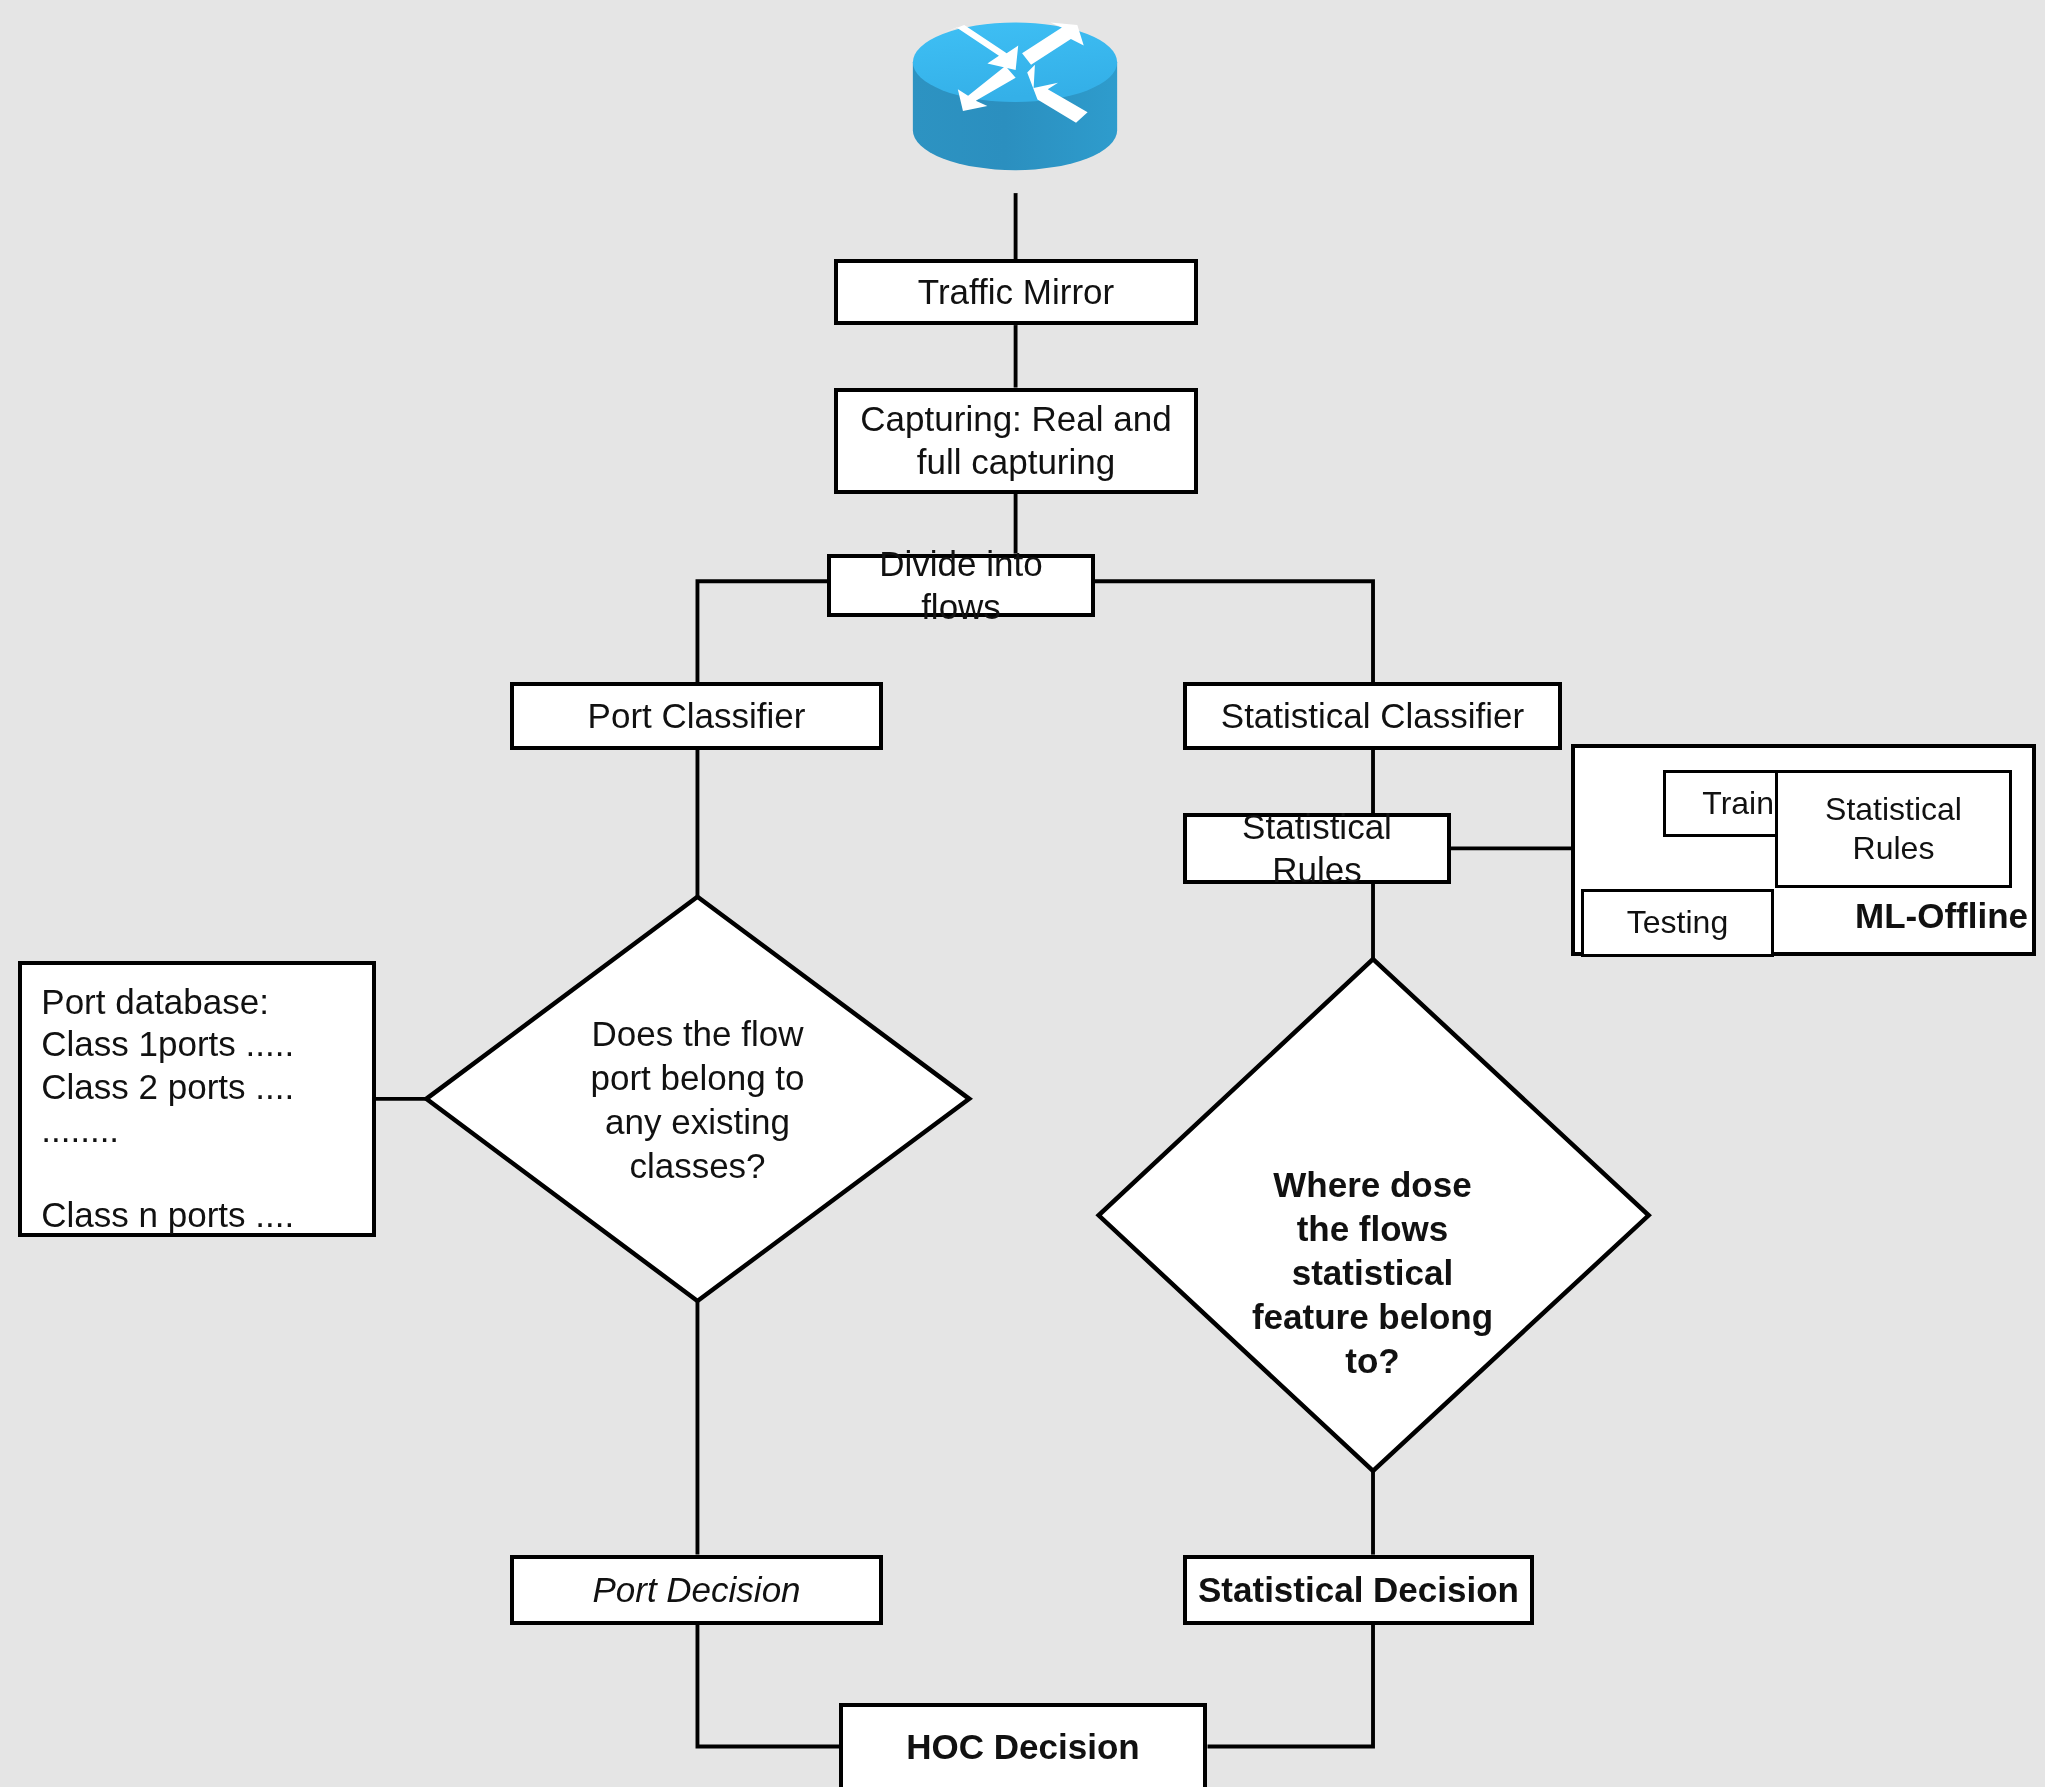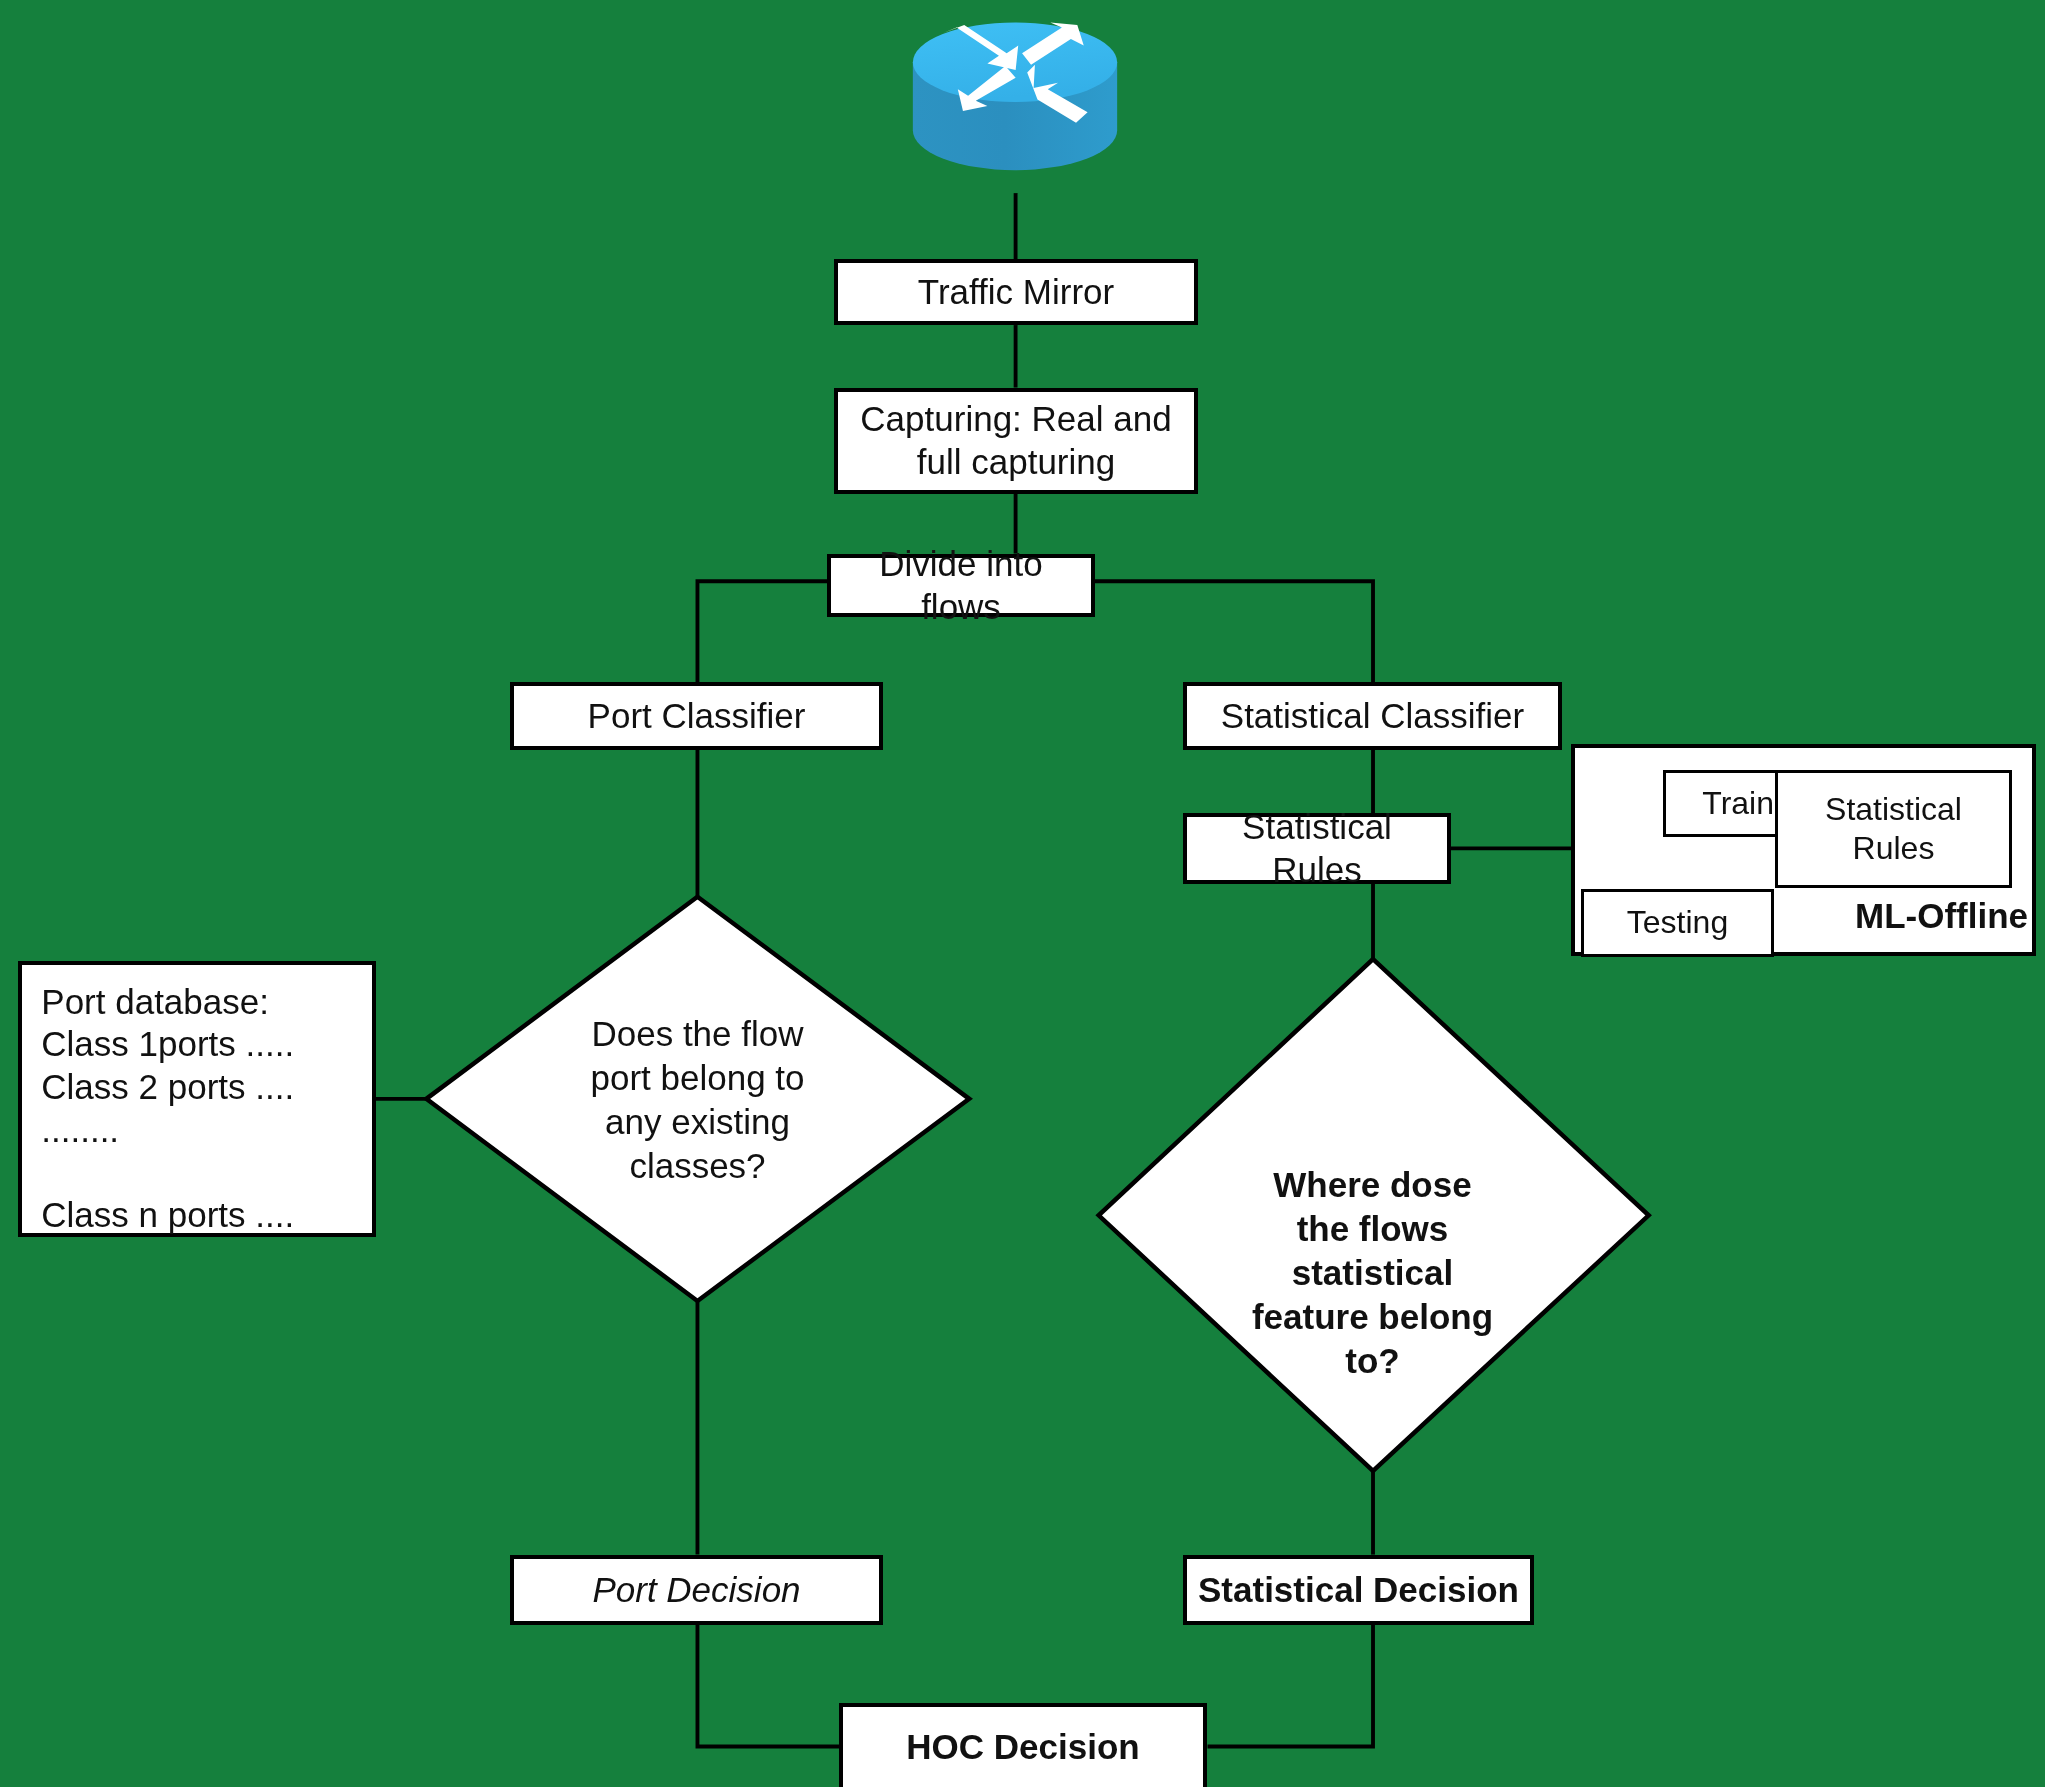--- a/index.html
+++ b/index.html
@@ -9,21 +9,21 @@
     background: #ffffff;
   }
   body {
     font-family: "Liberation Sans", sans-serif;
     color: #000000;
   }
   #canvas {
     position: relative;
     width: 2046px;
     height: 1787px;
-    background: #15803d;
+    background: #e5e5e5;
     overflow: hidden;
   }
   svg.layer {
     position: absolute;
     left: 0;
     top: 0;
     width: 2046px;
     height: 1787px;
     pointer-events: none;
   }

